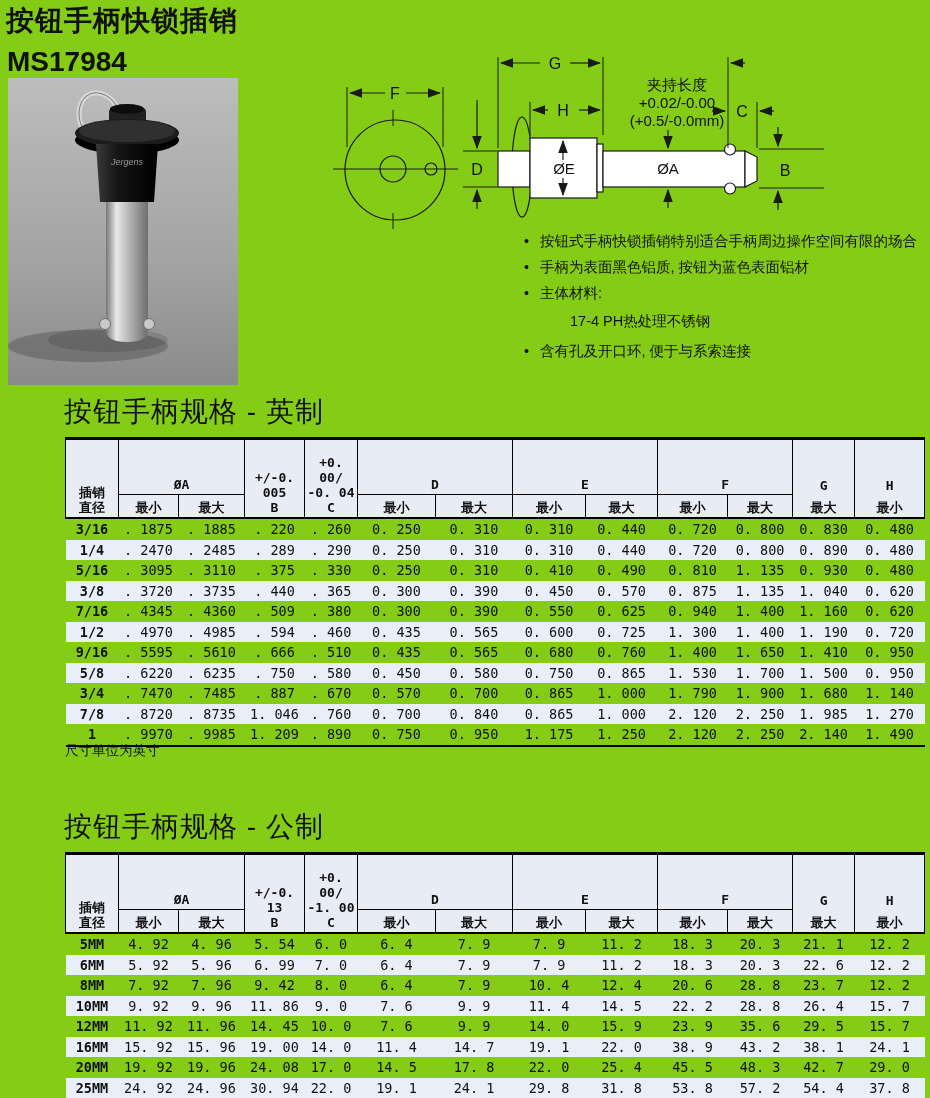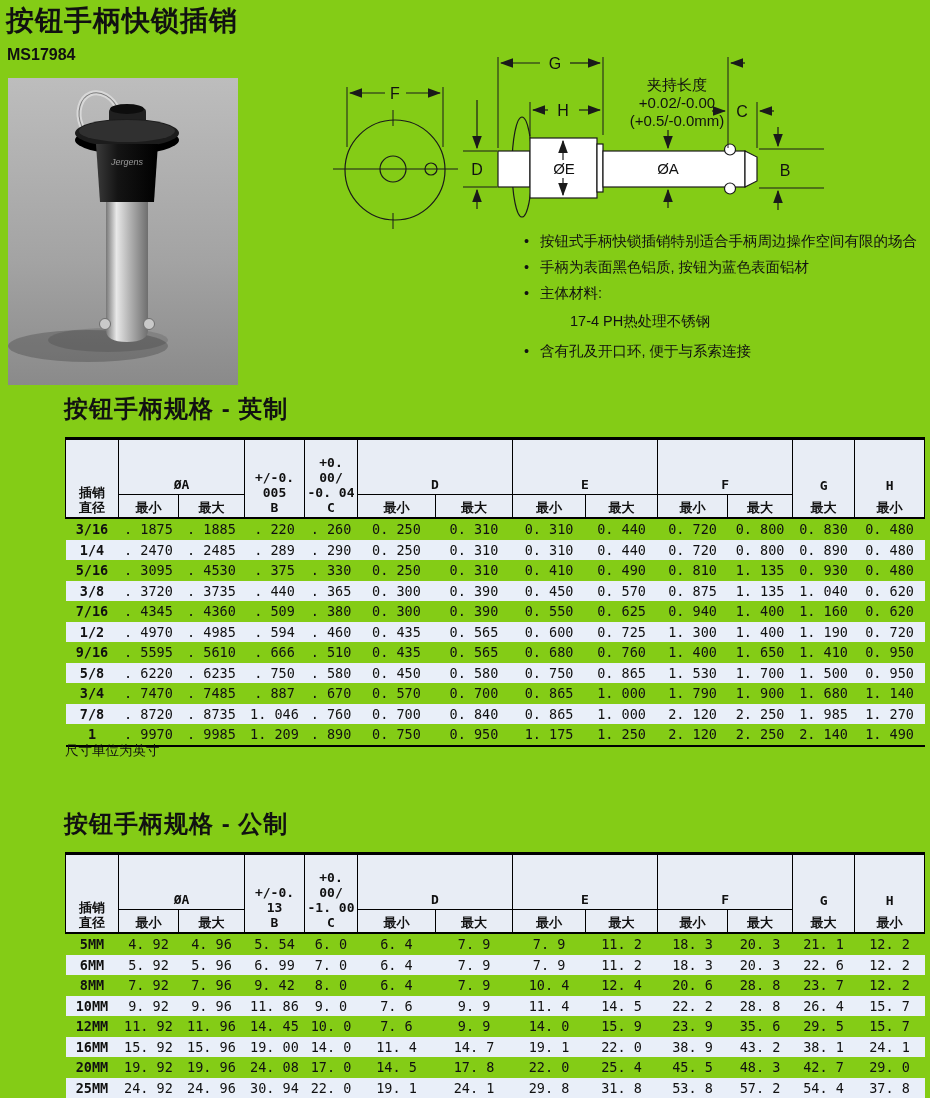--- a/index.html
+++ b/index.html
@@ -1,30 +1,30 @@
 <!DOCTYPE html>
 <html><head>
 <meta charset="utf-8">
 <style>
   html,body{margin:0;padding:0;background:#fff;}
   .page{position:relative;width:930px;height:1098px;background:#84cc16;overflow:hidden;
         font-family:"Liberation Sans","DejaVu Sans",sans-serif;color:#111;}
 
   .title{position:absolute;left:6px;top:2px;font-size:28px;font-weight:bold;letter-spacing:1px;}
-  .model{position:absolute;left:7px;top:46px;font-size:16px;font-weight:bold;}
+  .model{position:absolute;left:7px;top:46px;font-size:28px;font-weight:bold;}
 
   .photo{position:absolute;left:8px;top:78px;width:230px;height:307px;}
   .diagram{position:absolute;left:330px;top:40px;width:600px;height:205px;}
 
   .bullets{position:absolute;left:524px;top:232px;width:402px;font-size:14.5px;line-height:18px;}
   .b{display:flex;margin-bottom:8px;}
   .b .dot{width:16px;flex:0 0 16px;}
   .b.sub{margin-left:46px;margin-top:10px;margin-bottom:12px;}
 
-  .sec-title{position:absolute;font-size:24px;font-weight:bold;letter-spacing:1px;}
+  .sec-title{position:absolute;font-size:28px;font-weight:normal;letter-spacing:1px;}
   .sec1{left:64px;top:393px;}
   .sec2{left:64px;top:808px;}
   .note{position:absolute;left:65px;top:742px;font-size:13.5px;font-weight:normal;}
 
   .twrap1{position:absolute;left:65px;top:437px;}
   .twrap2{position:absolute;left:65px;top:852px;}
 
   table.spec{border-collapse:collapse;table-layout:fixed;width:860px;
              border-top:3px solid #000;border-bottom:2px solid #000;
              font-family:"DejaVu Sans Mono","Liberation Mono",monospace;}
@@ -259,21 +259,21 @@
             <td>0. 310</td>
             <td>0. 440</td>
             <td>0. 720</td>
             <td>0. 800</td>
             <td>0. 890</td>
             <td>0. 480</td>
           </tr>
           <tr>
             <td>5/16</td>
             <td>. 3095</td>
-            <td>. 4530</td>
+            <td>. 3110</td>
             <td>. 375</td>
             <td>. 330</td>
             <td>0. 250</td>
             <td>0. 310</td>
             <td>0. 410</td>
             <td>0. 490</td>
             <td>0. 810</td>
             <td>1. 135</td>
             <td>0. 930</td>
             <td>0. 480</td>

